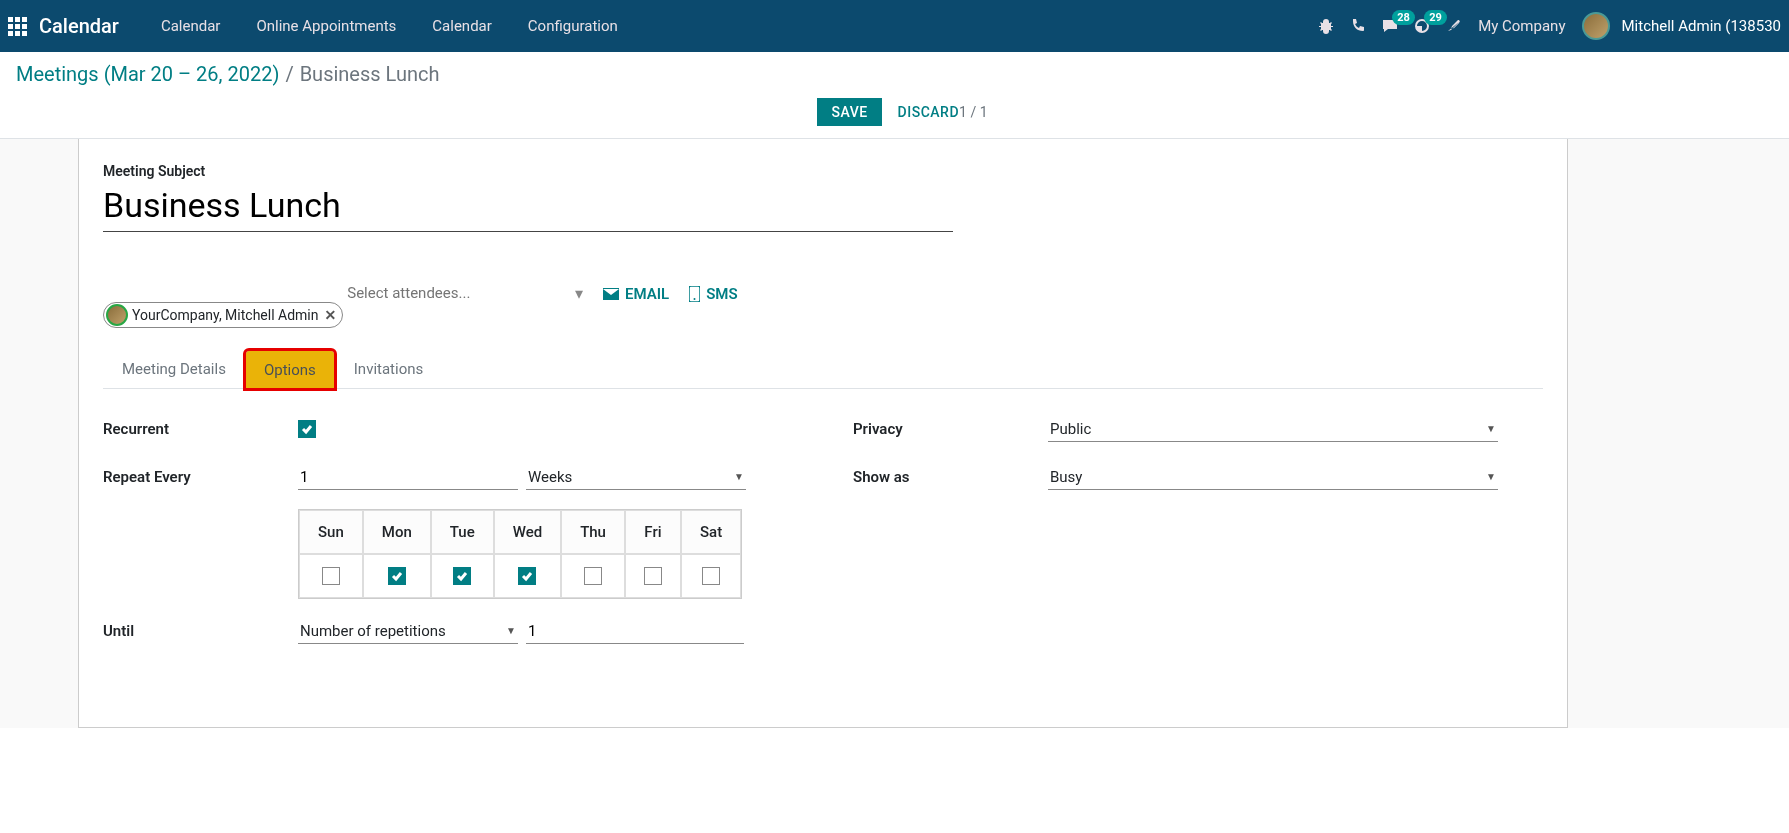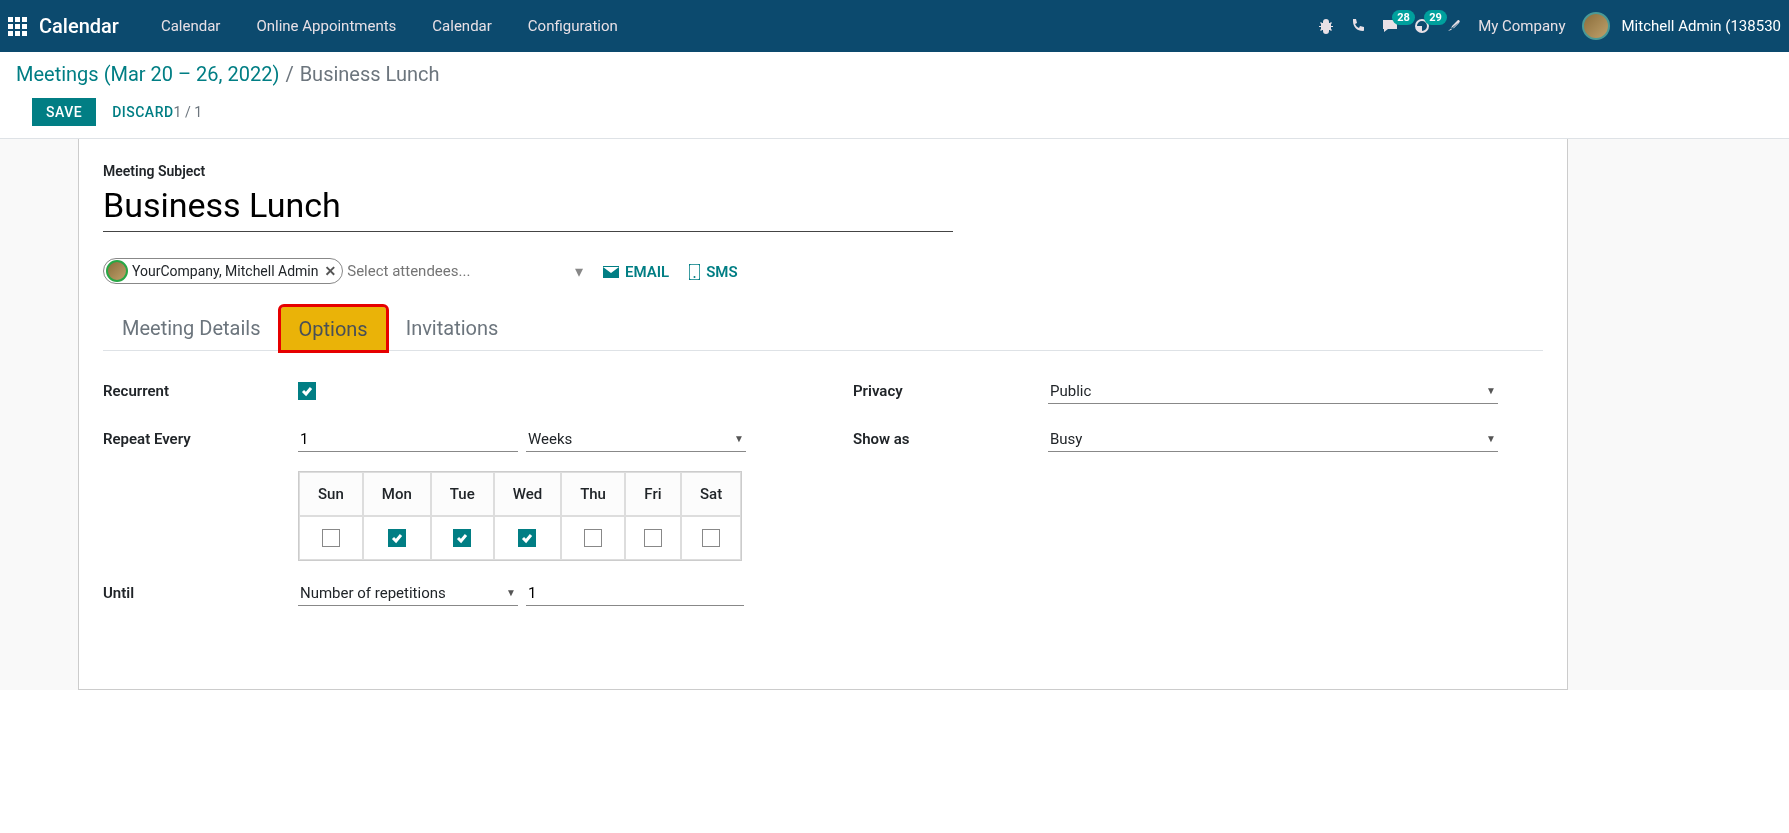--- a/index.html
+++ b/index.html
@@ -18,44 +18,44 @@
 .company-name { color: #e8e0e6; font-size: 15px; cursor: pointer; }
 .user-area { display: flex; align-items: center; gap: 12px; cursor: pointer; }
 .avatar { width: 28px; height: 28px; border-radius: 50%; background: linear-gradient(135deg, #8a6d3b, #c0a16b); border: 2px solid #4a9a97; }
 .user-name { color: #fff; font-size: 15px; }
 
 .control-panel { padding: 10px 16px 12px 16px; border-bottom: 1px solid #dee2e6; }
 .breadcrumb { font-size: 20px; margin-bottom: 12px; display: flex; align-items: baseline; gap: 6px; flex-wrap: wrap; }
 .breadcrumb .bc-link { color: #017e84; cursor: pointer; }
 .breadcrumb .bc-sep { color: #6c757d; }
 .breadcrumb .bc-active { color: #6c757d; }
-.cp-bottom { display: flex; align-items: center; justify-content: flex-start; padding-left: 16px; }
+.cp-bottom { display: flex; align-items: center; justify-content: center; padding-left: 16px; }
 .cp-buttons { display: flex; align-items: center; gap: 16px; }
 .btn-primary { background: #017e84; color: #fff; border: none; padding: 6px 14px; font-size: 14px; font-weight: 500; cursor: pointer; letter-spacing: 0.5px; }
 .btn-secondary { background: transparent; color: #017e84; border: none; font-size: 14px; font-weight: 500; cursor: pointer; letter-spacing: 0.5px; }
 .pager { color: #6c757d; font-size: 14px; }
 
 .form-sheet-bg { background: #f9f9f9; padding: 0; }
 .form-sheet { background: #fff; max-width: 1490px; margin: 0 auto; border: 1px solid #ccc; border-top: none; padding: 24px 24px 40px 24px; margin-left: 78px; }
 
 .title-label-row { font-size: 14px; font-weight: 600; margin-bottom: 4px; }
 .title-input { font-size: 34px; width: 850px; border: none; border-bottom: 1px solid #444; padding: 2px 0 6px 0; outline: none; }
 
 .attendee-row { margin-top: 26px; display: flex; align-items: center; gap: 20px; }
 .attendee-field { display: flex; align-items: center; border-bottom: 1px solid transparent; width: 480px; }
-.attendee-tag { display: inline-flex; align-items: center; border: 1px solid #888; border-radius: 14px; padding: 1px 6px 1px 2px; font-size: 14px; gap: 4px; background: #fff; }
+.attendee-tag { display: inline-flex; align-items: center; border: 1px solid #888; border-radius: 14px; padding: 1px 6px 1px 2px; font-size: 14px; gap: 4px; background: #fff; margin-top: 44px; }
 .tag-avatar { width: 22px; height: 22px; border-radius: 50%; background: linear-gradient(135deg, #8a6d3b, #c0a16b); border: 2px solid #28a745; }
 .tag-remove { cursor: pointer; color: #555; font-weight: bold; margin-left: 2px; }
 .attendee-input { flex: 1; border: none; outline: none; font-size: 15px; color: #888; padding: 4px; }
 .attendee-caret { color: #888; cursor: pointer; margin-left: auto; }
 .action-link { color: #017e84; font-weight: 600; font-size: 15px; display: inline-flex; align-items: center; gap: 6px; cursor: pointer; }
 
 .notebook { margin-top: 20px; }
 .tabs { display: flex; border-bottom: 1px solid #dee2e6; }
-.tab { padding: 10px 18px; border: 1px solid transparent; border-bottom: none; cursor: pointer; color: #6c757d; font-size: 20px; background: #fff; }
+.tab { padding: 10px 18px; border: 1px solid transparent; border-bottom: none; cursor: pointer; color: #6c757d; font-size: 15px; background: #fff; }
 .tab.active { color: #495057; border-color: #dee2e6; border-radius: 4px 4px 0 0; position: relative; top: 1px; background: #eab308; }
 .tab.highlight { outline: 3px solid #e60000; outline-offset: -1px; }
 
 .tab-content { padding: 24px 0; }
 .two-col { display: flex; gap: 60px; }
 .col { flex: 1; }
 .form-row { display: flex; align-items: center; margin-bottom: 16px; min-height: 32px; }
 .form-label { width: 195px; font-weight: 600; font-size: 15px; color: #212529; }
 .form-value { flex: 1; display: flex; align-items: center; gap: 8px; }
 

